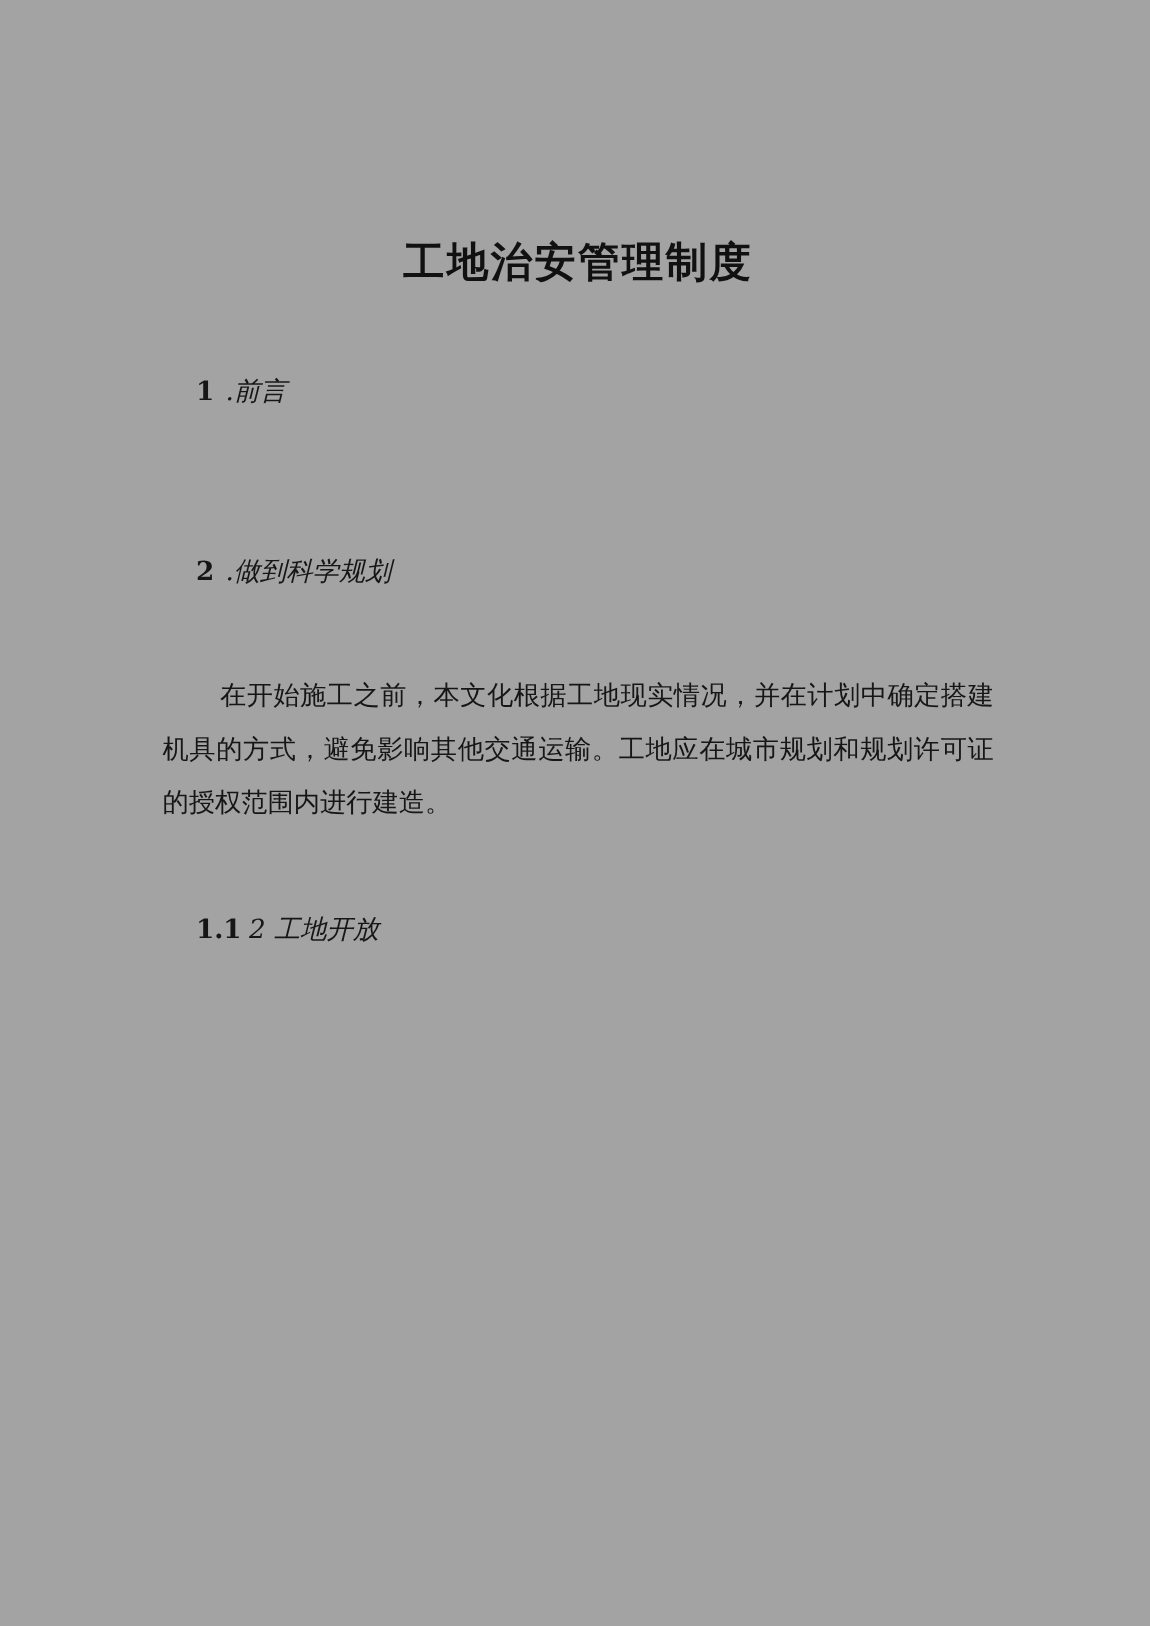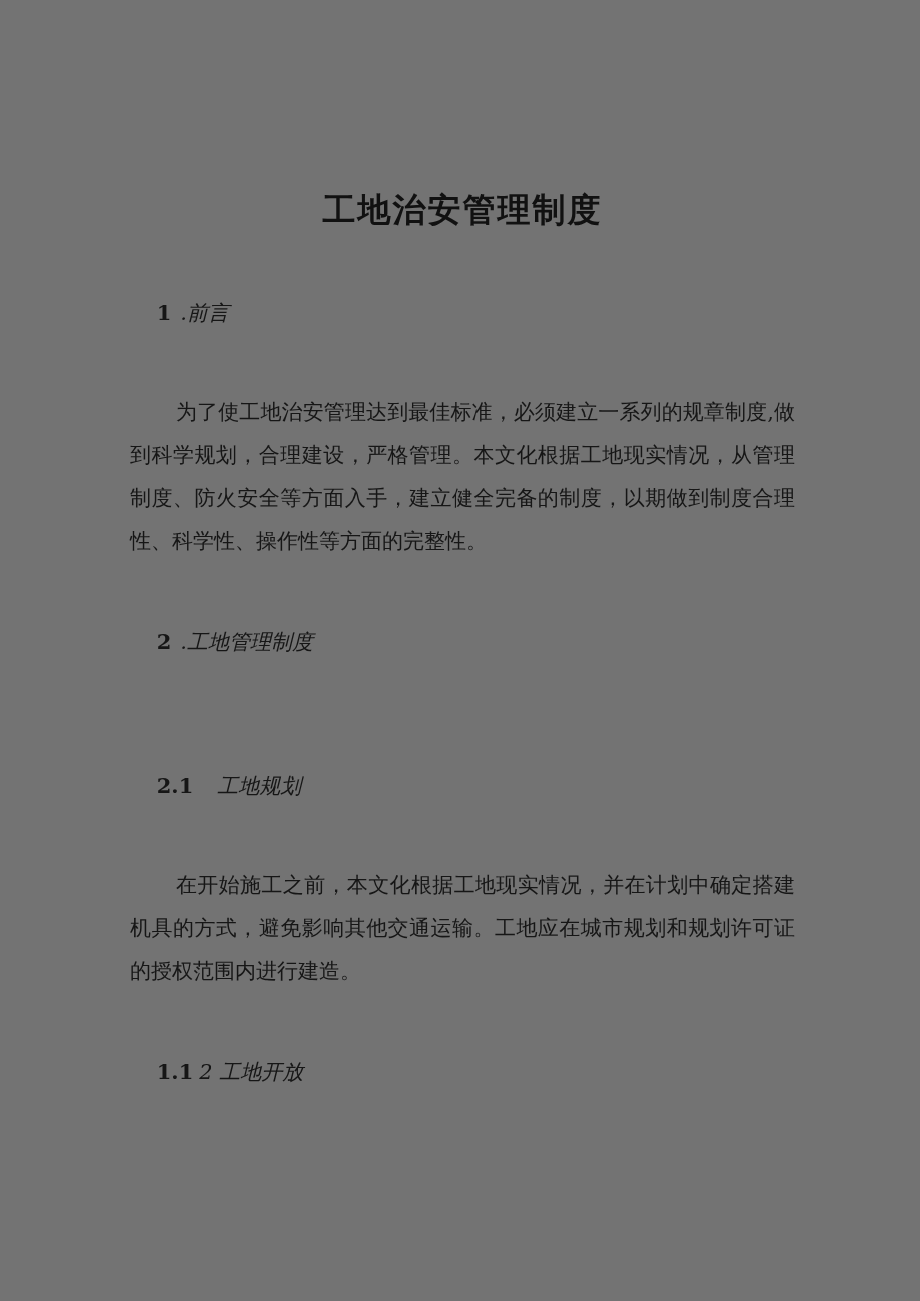--- a/index.html
+++ b/index.html
@@ -5,21 +5,21 @@
   html, body {
     margin: 0;
     padding: 0;
     background: #ffffff;
   }
   .page {
     position: relative;
     width: 920px;
     height: 1301px;
     box-sizing: border-box;
-    background: #737373;
+    background: #a3a3a3;
     color: #161616;
     padding: 186px 125px 0 130px;
     font-family: "DejaVu Serif", "Liberation Serif", serif;
     font-size: 21px;
     overflow: hidden;
   }
   .doc-title {
     margin: 0;
     text-align: center;
     font-family: "DejaVu Sans", "Liberation Sans", sans-serif;
@@ -54,29 +54,25 @@
 
 <div class="page">
 
   <h1 class="doc-title">工地治安管理制度</h1>
 
   <div class="heading">
     <span class="h-num">1</span><span class="h-text gap-sm">.前言</span>
   </div>
 
 
-  <p class="para">为了使工地治安管理达到最佳标准，必须建立一系列的规章制度,做到科学规划，合理建设，严格管理。本文化根据工地现实情况，从管理制度、防火安全等方面入手，建立健全完备的制度，以期做到制度合理性、科学性、操作性等方面的完整性。</p>
 
   <div class="heading">
-    <span class="h-num">2</span><span class="h-text gap-sm">.工地管理制度</span>
+    <span class="h-num">2</span><span class="h-text gap-sm">.做到科学规划</span>
   </div>
 
-  <div class="heading">
-    <span class="h-num">2.1</span><span class="h-text gap-lg">工地规划</span>
-  </div>
 
   <p class="para">在开始施工之前，本文化根据工地现实情况，并在计划中确定搭建机具的方式，避免影响其他交通运输。工地应在城市规划和规划许可证的授权范围内进行建造。</p>
 
   <div class="heading">
     <span class="h-num">1.1</span><span class="h-text gap-xs">2 工地开放</span>
   </div>
 
 </div>
 
 </body></html>

